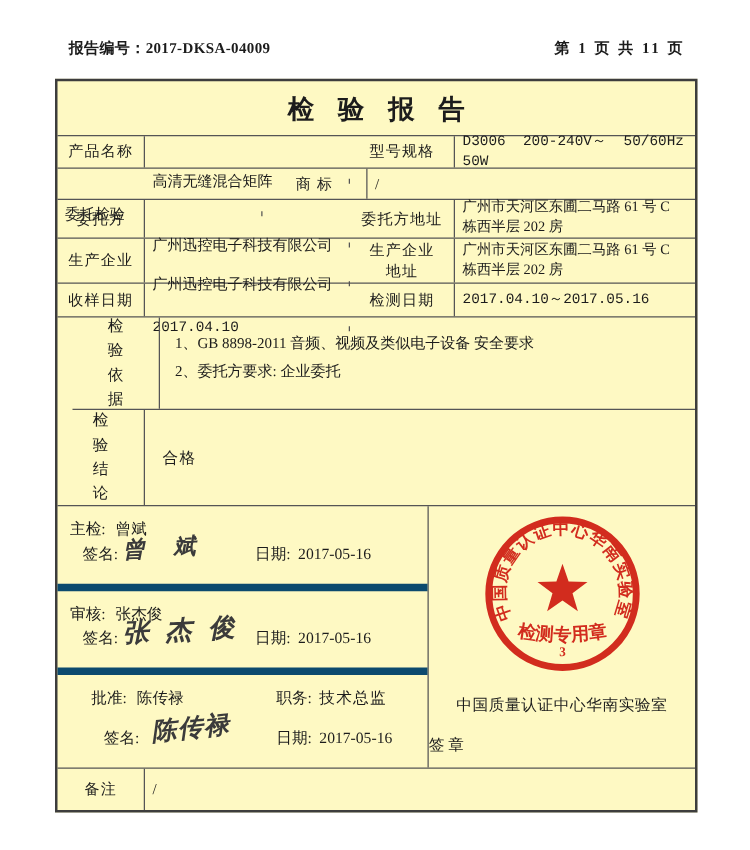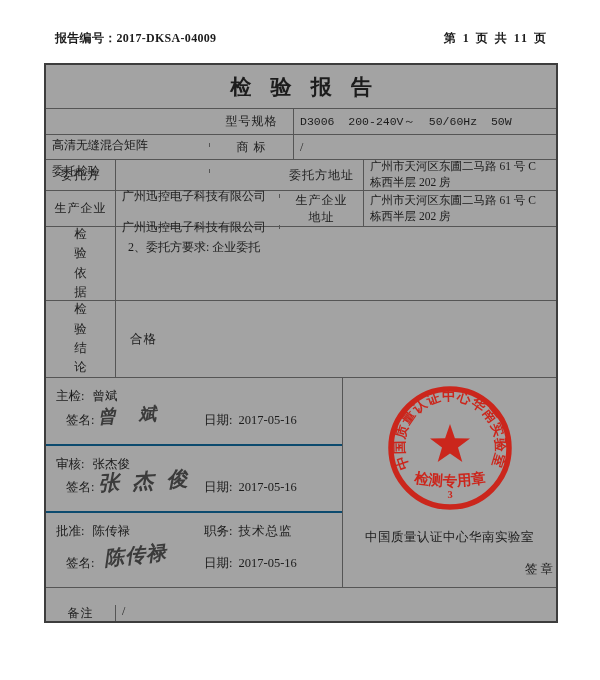--- a/index.html
+++ b/index.html
@@ -16,21 +16,21 @@
   .page-header {
     position: absolute; top: 30px; left: 0; width: 100%;
     font-size: 12px; font-weight: bold;
   }
   .report-no { position: absolute; left: 55px; top: 0; letter-spacing: .3px; text-align: right; }
   .page-info { position: absolute; right: 52px; top: 0; letter-spacing: 2px; }
 
   
   .report-table {
     position: absolute; left: 44px; top: 63px; width: 514px;
-    border: 2px solid #3d3d3d; background: #a3a3a3;
+    border: 2px solid #3d3d3d; background: #fef9c3;
   }
   .t-row { display: flex; border-bottom: 1px solid #555; }
   .t-row.last { border-bottom: none; }
   .cell { border-right: 1px solid #555; }
   .cell.end { border-right: none; }
 
   .title-row { height: 44px; align-items: center; justify-content: center; }
   .doc-title {
     font-size: 21px; font-weight: bold; letter-spacing: 7px;
     text-indent: 7px; text-align: center; width: 100%;
@@ -58,31 +58,31 @@
   .mono-val { font-family: "Liberation Mono", "DejaVu Sans Mono", monospace; font-size: 11.5px; }
 
   
   .vlabel-cell {
     width: 70px; display: flex; align-items: center; justify-content: center;
   }
   .vlabel {
     width: 14px; font-size: 12.5px; line-height: 1.55;
     word-break: break-all; text-align: center;
   }
-  .basis-row { height: 74px; }
+  .basis-row { height: 74px; margin-left: 12px; }
   .basis-content { flex: 1; padding: 9px 12px; font-size: 12px; line-height: 1.95; }
   .concl-row { height: 77px; }
   .concl-content { flex: 1; display: flex; align-items: center; padding-left: 14px; font-size: 12.5px; letter-spacing: 1px; }
 
   
   .sig-section { height: 210px; }
   .sig-left { width: 297px; border-right: 1px solid #555; display: flex; flex-direction: column; }
-  .sig-row { position: relative; border-bottom: 2px solid #0c4a6e; }
+  .sig-row { position: relative; border-bottom: 6px solid #0c4a6e; }
   .sig-row.r1, .sig-row.r2 { height: 68px; }
-  .sig-row.r3 { height: 74px; border-bottom: none; }
+  .sig-row.r3 { height: 74px; border-bottom: none; margin-left: 17px; }
   .sig-line1 { position: absolute; top: 10px; left: 10px; right: 6px; font-size: 12.5px; }
   .sig-line2 { position: absolute; bottom: 13px; left: 10px; right: 6px; height: 22px; font-size: 12.5px; }
   .role-name { margin-left: 8px; }
   .duty-group { position: absolute; left: 148px; top: 0; }
   .duty-value { margin-left: 6px; letter-spacing: 1px; }
   .date-group { position: absolute; left: 148px; top: 3px; }
   .date-value { margin-left: 6px; }
   .handwrite {
     position: absolute; left: 42px; top: -6px;
     font-size: 18px; color: #3b3b3b; font-weight: bold;
@@ -90,40 +90,41 @@
   }
   .hw1 { letter-spacing: 9px; font-style: italic; }
   .hw2 { font-size: 21px; letter-spacing: 4px; top: -9px; font-style: italic; }
   .hw3 { font-size: 20px; letter-spacing: 1px; top: -10px; left: 48px; transform: rotate(-6deg); font-style: italic; }
   .sign-label-abs { position: absolute; left: 10px; top: 3px; }
 
   
   .stamp-cell { flex: 1; position: relative; }
   .seal-svg { position: absolute; top: 3px; left: 50%; transform: translateX(-50%); opacity: .93; }
   .org-name { position: absolute; top: 151px; width: 100%; text-align: center; font-size: 12.5px; letter-spacing: .5px; }
-  .sign-here { position: absolute; top: 183px; width: 100%; text-align: right; font-size: 12.5px; letter-spacing: 3px; }
-
-  
-  .remark-row { height: 33px; align-items: flex-end; }
+  .sign-here { position: absolute; top: 183px; width: 100%; text-align: left; font-size: 12.5px; letter-spacing: 3px; }
+
+  
+  .remark-row { height: 33px; }
 </style>
 </head>
 <body>
 
 <div class="page-header">
   <div class="report-no"><span>报告编号：</span><span>2017-DKSA-04009</span></div>
   <div class="page-info">第 1 页 共 11 页</div>
 </div>
 
 <div class="report-table">
 
   <div class="t-row title-row">
     <div class="doc-title">检 验 报 告</div>
   </div>
 
   <div class="t-row h26">
+    <div class="cell label-cell c1">产品名称</div>
     <div class="cell value-cell c2">高清无缝混合矩阵</div>
     <div class="cell label-cell c3">型号规格</div>
     <div class="cell end value-cell c4 mono-val">D3006  200-240V～  50/60Hz  50W</div>
   </div>
 
   <div class="t-row h25">
     <div class="cell value-cell c2">委托检验</div>
     <div class="cell label-cell c3">商  标</div>
     <div class="cell end value-cell c4">/</div>
   </div>
@@ -137,26 +138,33 @@
 
   <div class="t-row h36">
     <div class="cell label-cell c1">生产企业</div>
     <div class="cell value-cell c2">广州迅控电子科技有限公司</div>
     <div class="cell label-cell c3">生产企业
 地址</div>
     <div class="cell end value-cell c4 addr">广州市天河区东圃二马路 61 号 C 栋西半层 202 房</div>
   </div>
 
 
+  <div class="t-row h27">
+    <div class="cell label-cell c1">收样日期</div>
+    <div class="cell value-cell c2 mono-val">2017.04.10</div>
+    <div class="cell label-cell c3">检测日期</div>
+    <div class="cell end value-cell c4 mono-val">2017.04.10～2017.05.16</div>
+  </div>
 
   <div class="t-row basis-row">
     <div class="cell vlabel-cell">
       <div class="vlabel">检验依据</div>
     </div>
     <div class="cell end basis-content">
+      <div>1、GB 8898-2011 音频、视频及类似电子设备 安全要求</div>
       <div>2、委托方要求: 企业委托</div>
     </div>
   </div>
 
   <div class="t-row concl-row">
     <div class="cell vlabel-cell">
       <div class="vlabel">检验结论</div>
     </div>
     <div class="cell end concl-content">合格</div>
   </div>

